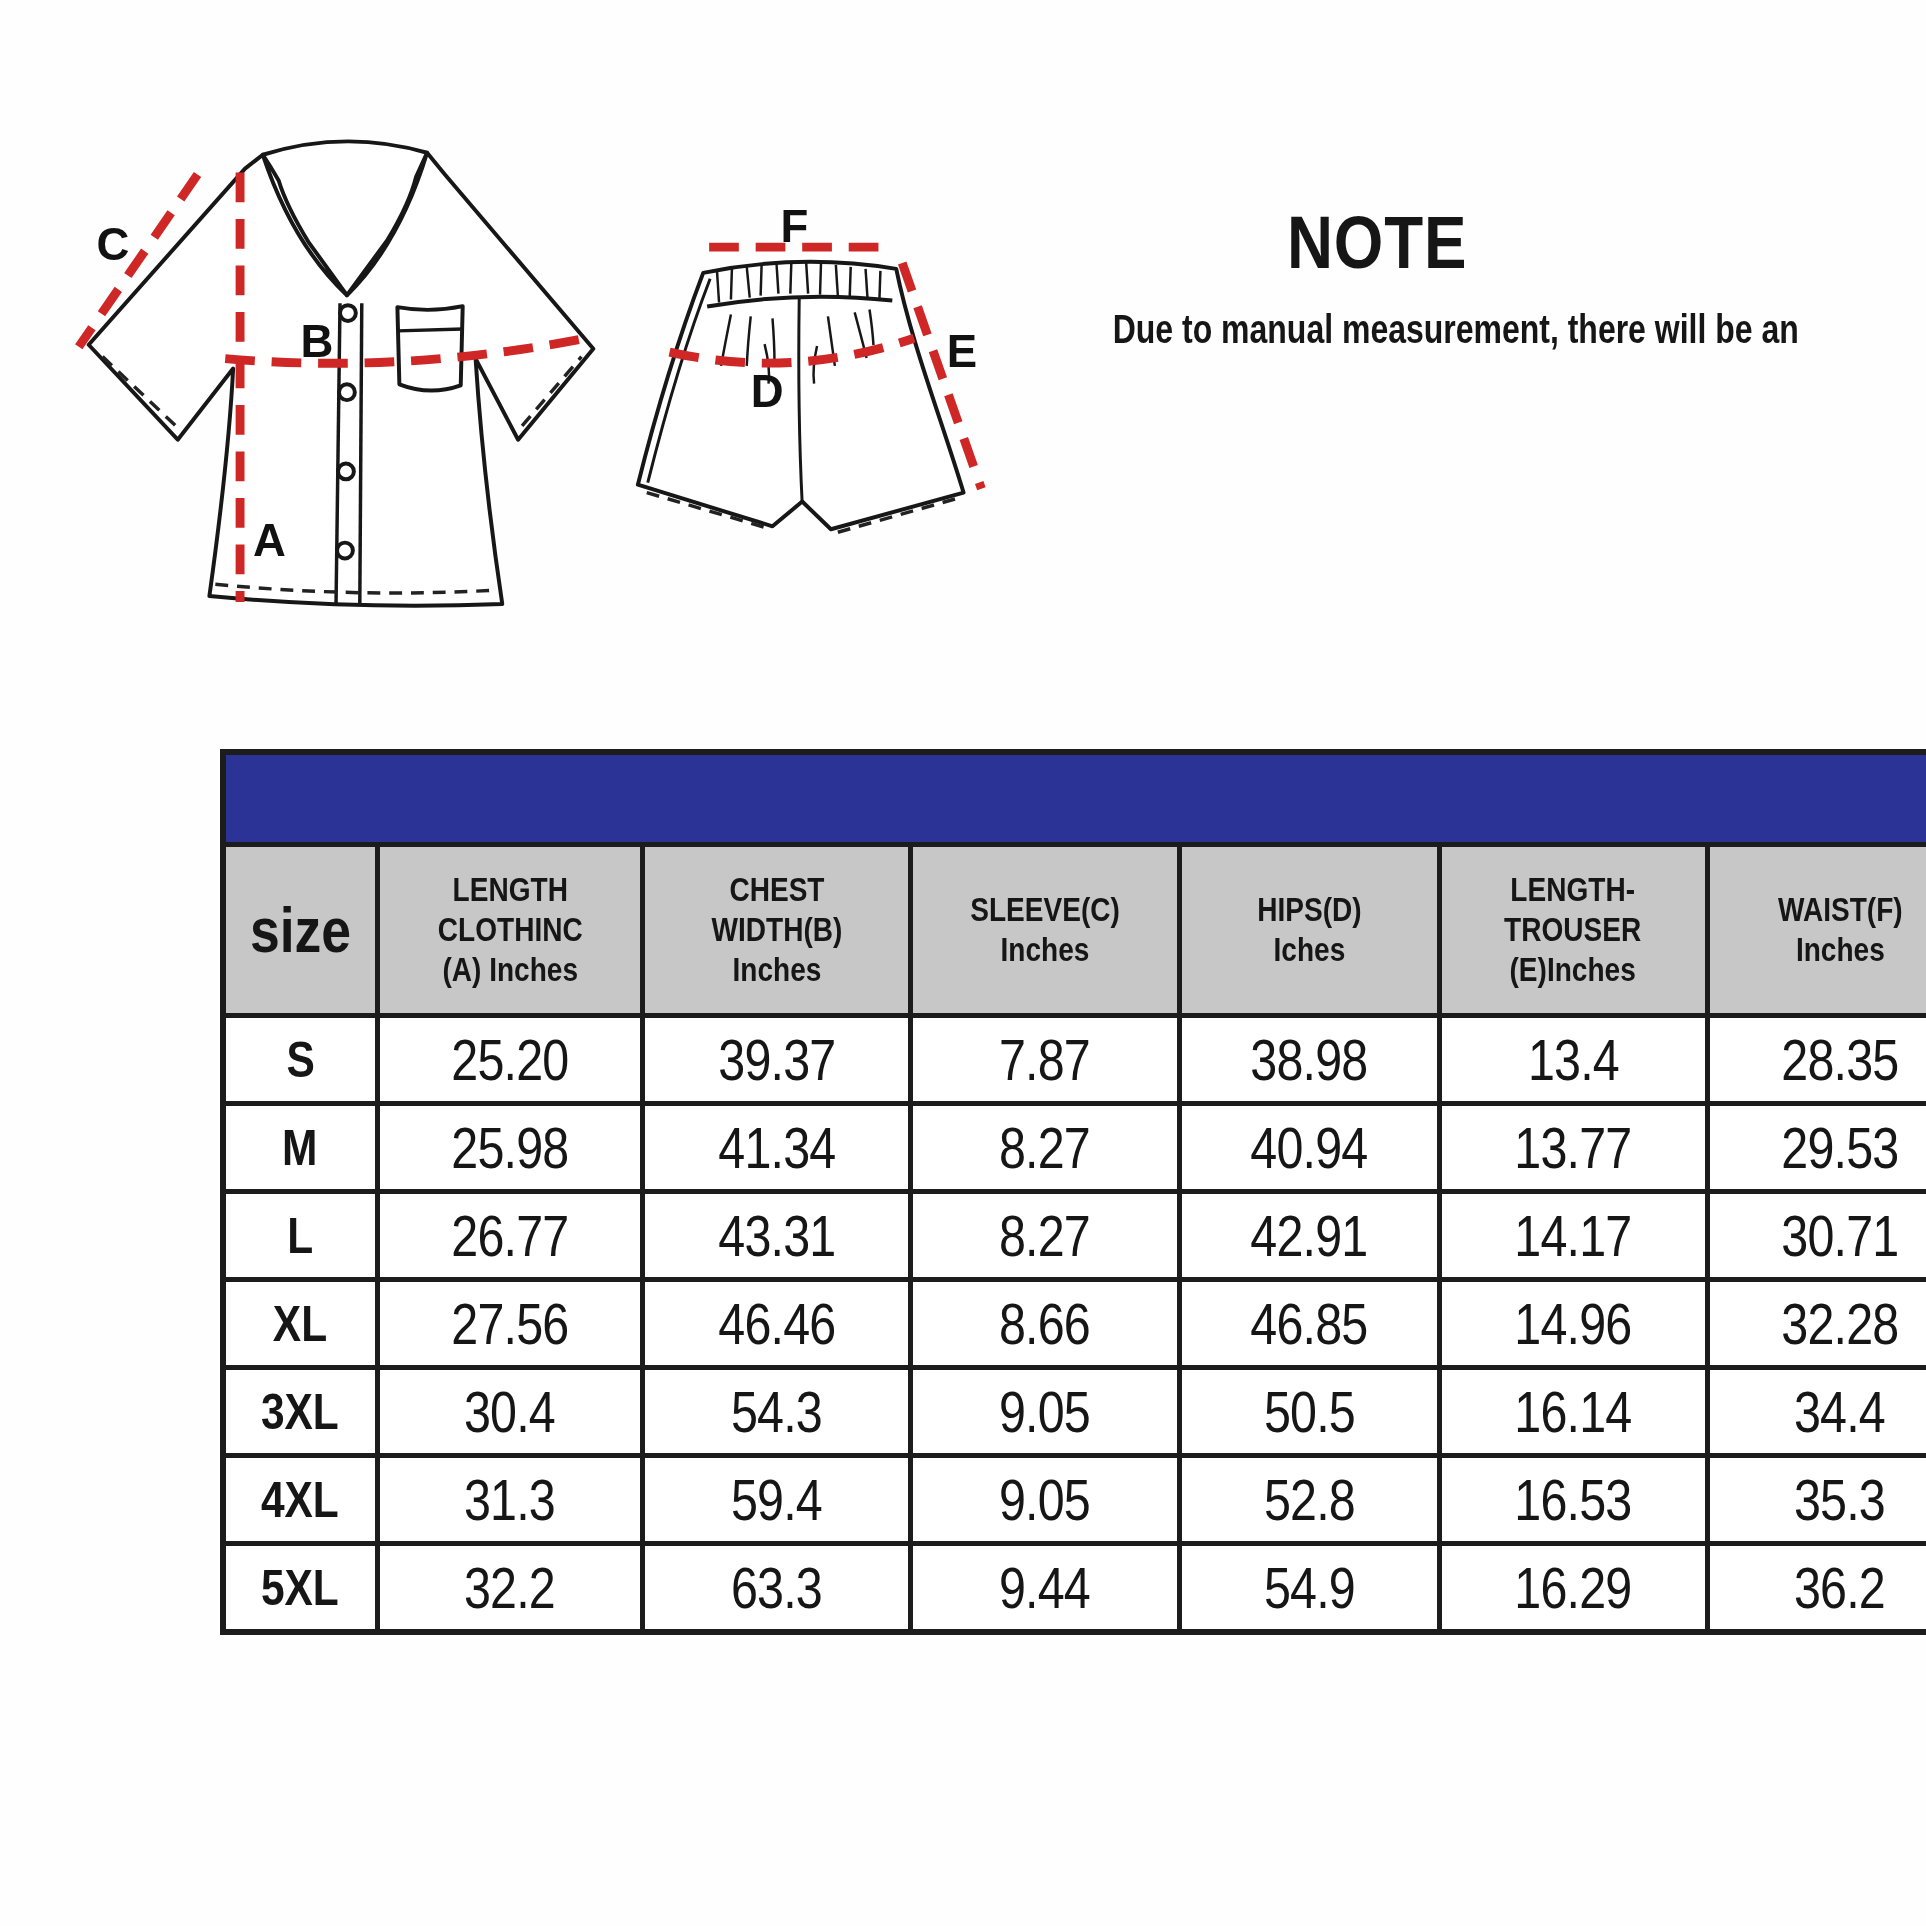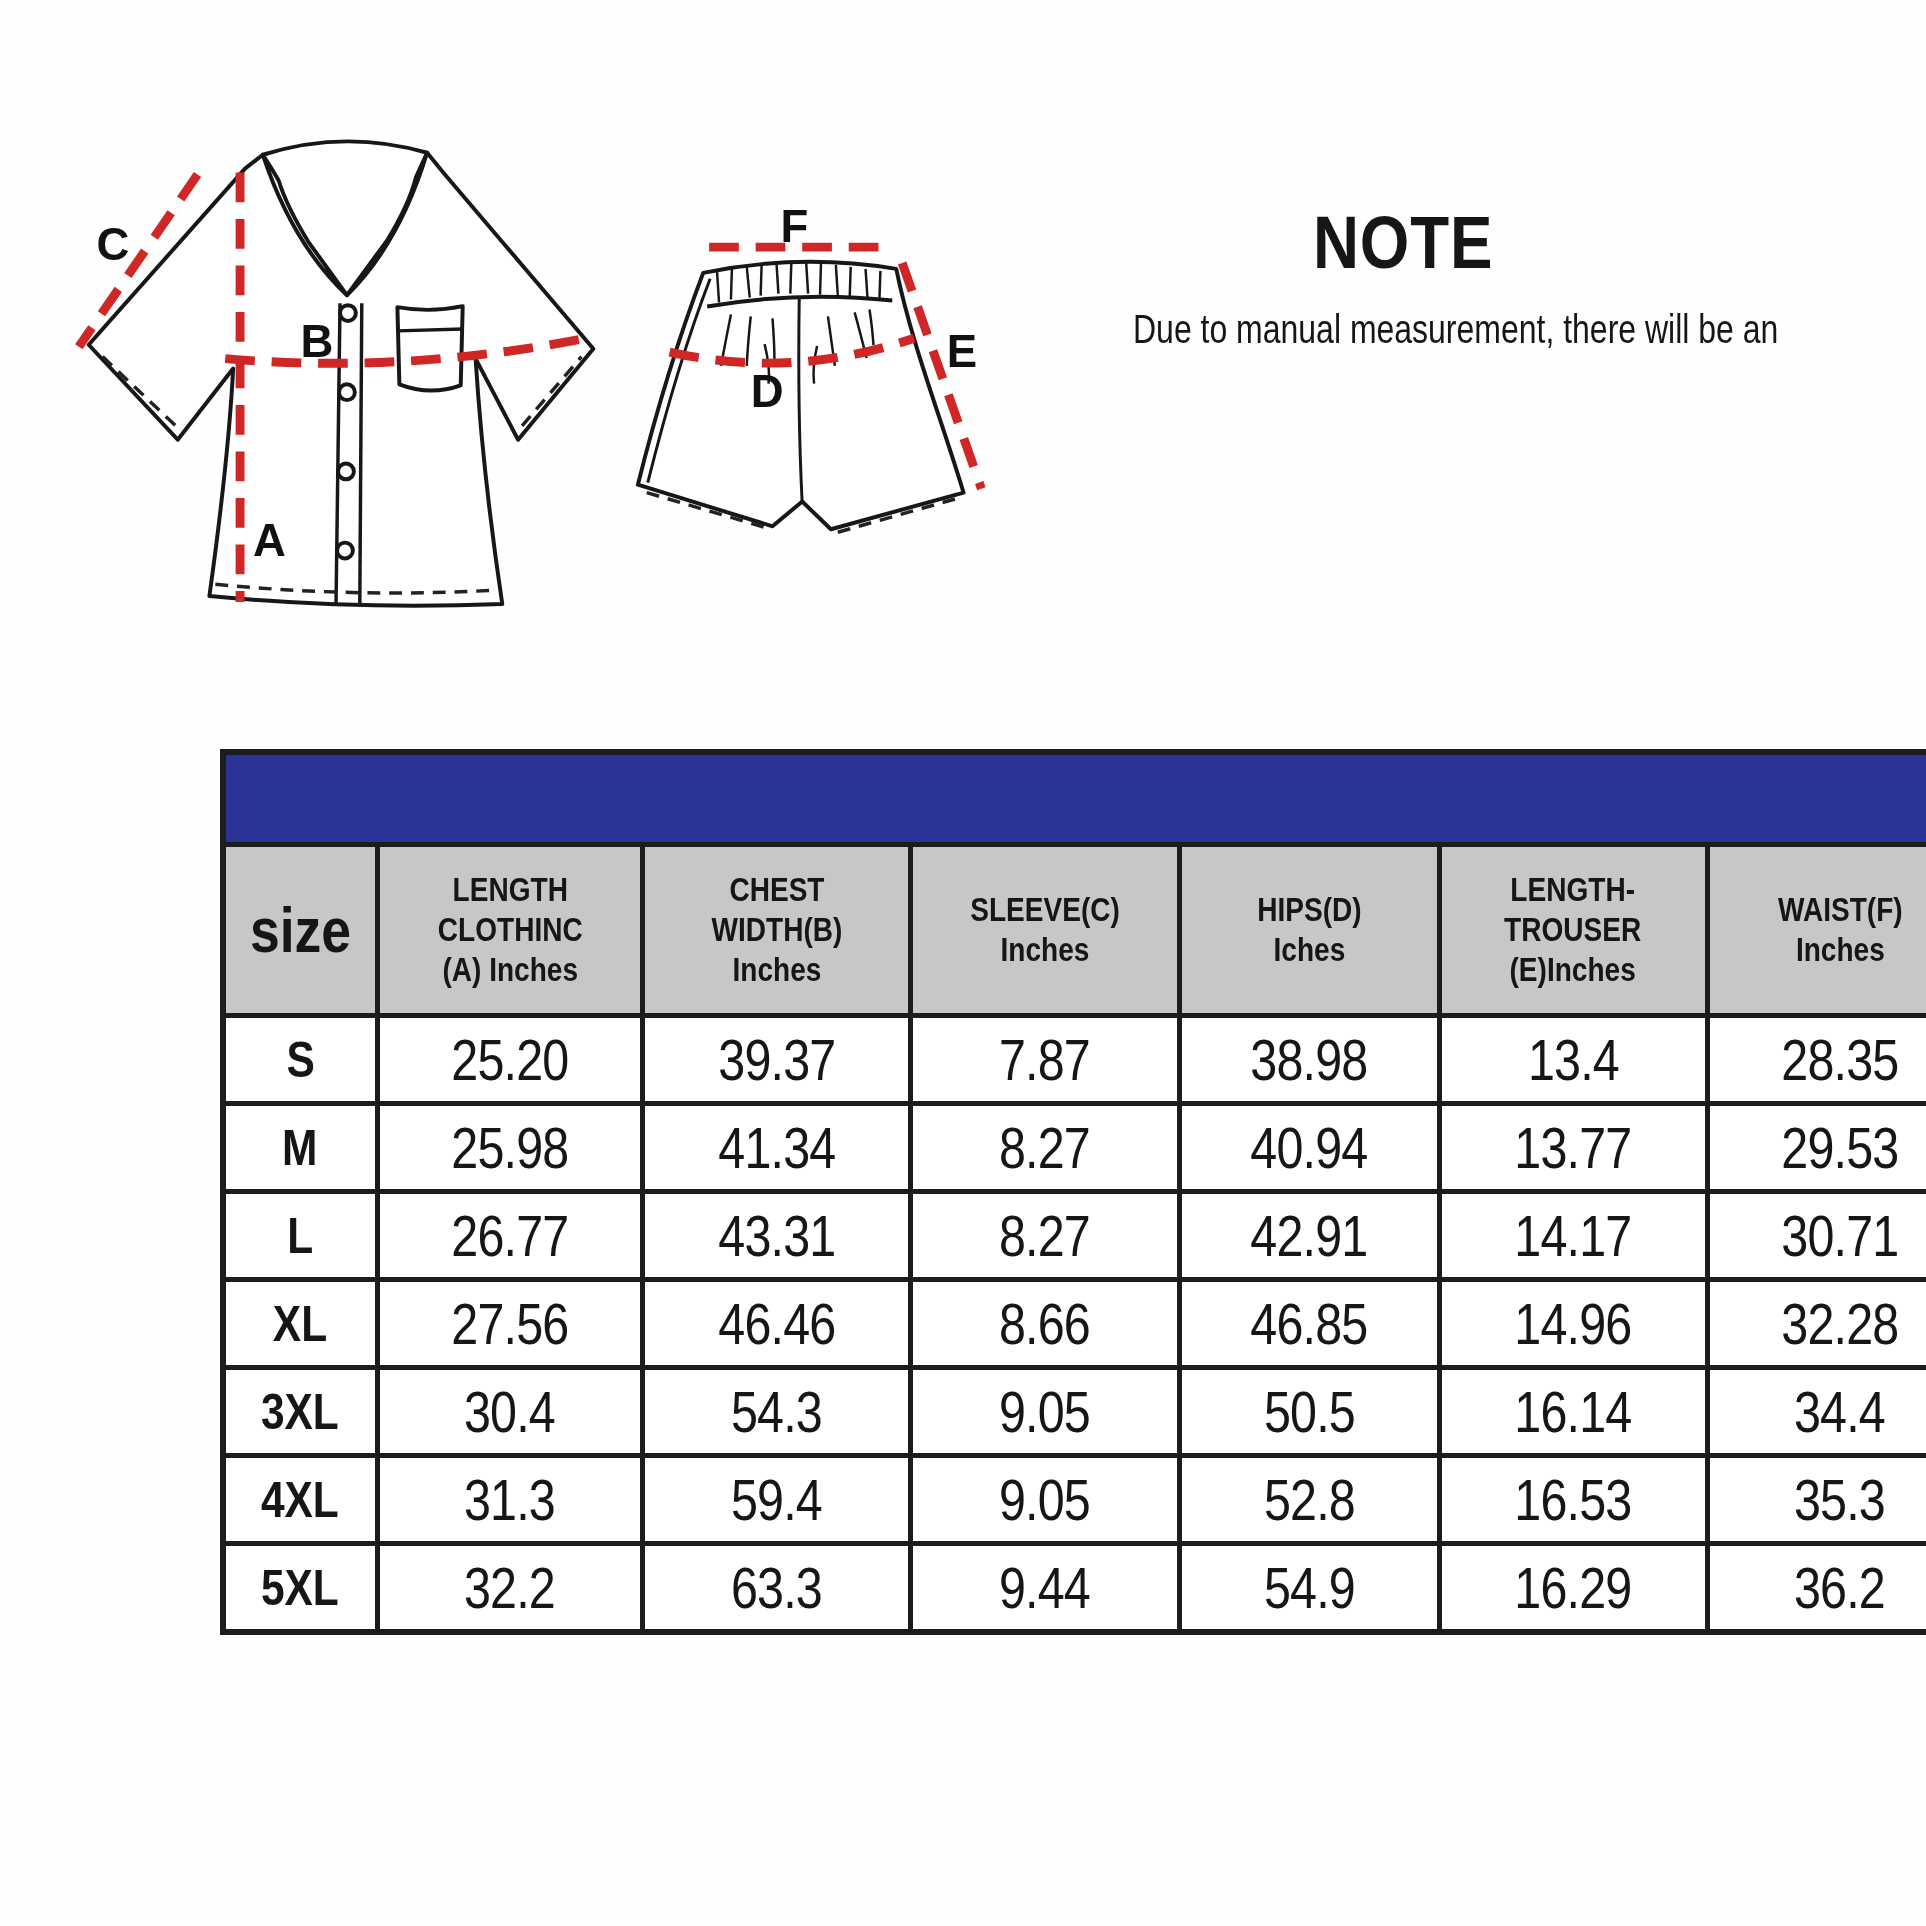--- a/index.html
+++ b/index.html
@@ -9,24 +9,24 @@
   }
   
   .cond{display:inline-block;transform:scaleX(.85);transform-origin:50% 50%;white-space:pre-line}
   .cond2{display:inline-block;transform:scaleX(.78);transform-origin:50% 50%;white-space:nowrap}
 
   
   .shirt-svg{position:absolute;left:59px;top:109px}
   .shorts-svg{position:absolute;left:614px;top:158px}
 
   
-  .note{position:absolute;left:1042px;top:198px;width:723px;text-align:center}
+  .note{position:absolute;left:1016px;top:198px;width:723px;text-align:center}
   .note-title{font-size:75px;font-weight:bold;line-height:89px;height:89px;letter-spacing:1px}
   .note-lines{margin-top:10px}
-  .note-line{font-size:41px;font-weight:normal;line-height:64px;height:64px}
+  .note-line{font-size:41px;font-weight:bold;line-height:64px;height:64px}
 
   
   table.size-table{
     position:absolute;left:220px;top:749px;width:1756px;
     border-collapse:collapse;table-layout:fixed;border:6px solid #1c1c1c;
   }
   table.size-table td{
     border:5px solid #1c1c1c;text-align:center;vertical-align:middle;padding:0;overflow:hidden;
   }
   tr.banner-row td{height:87px;background:#2b3396}

